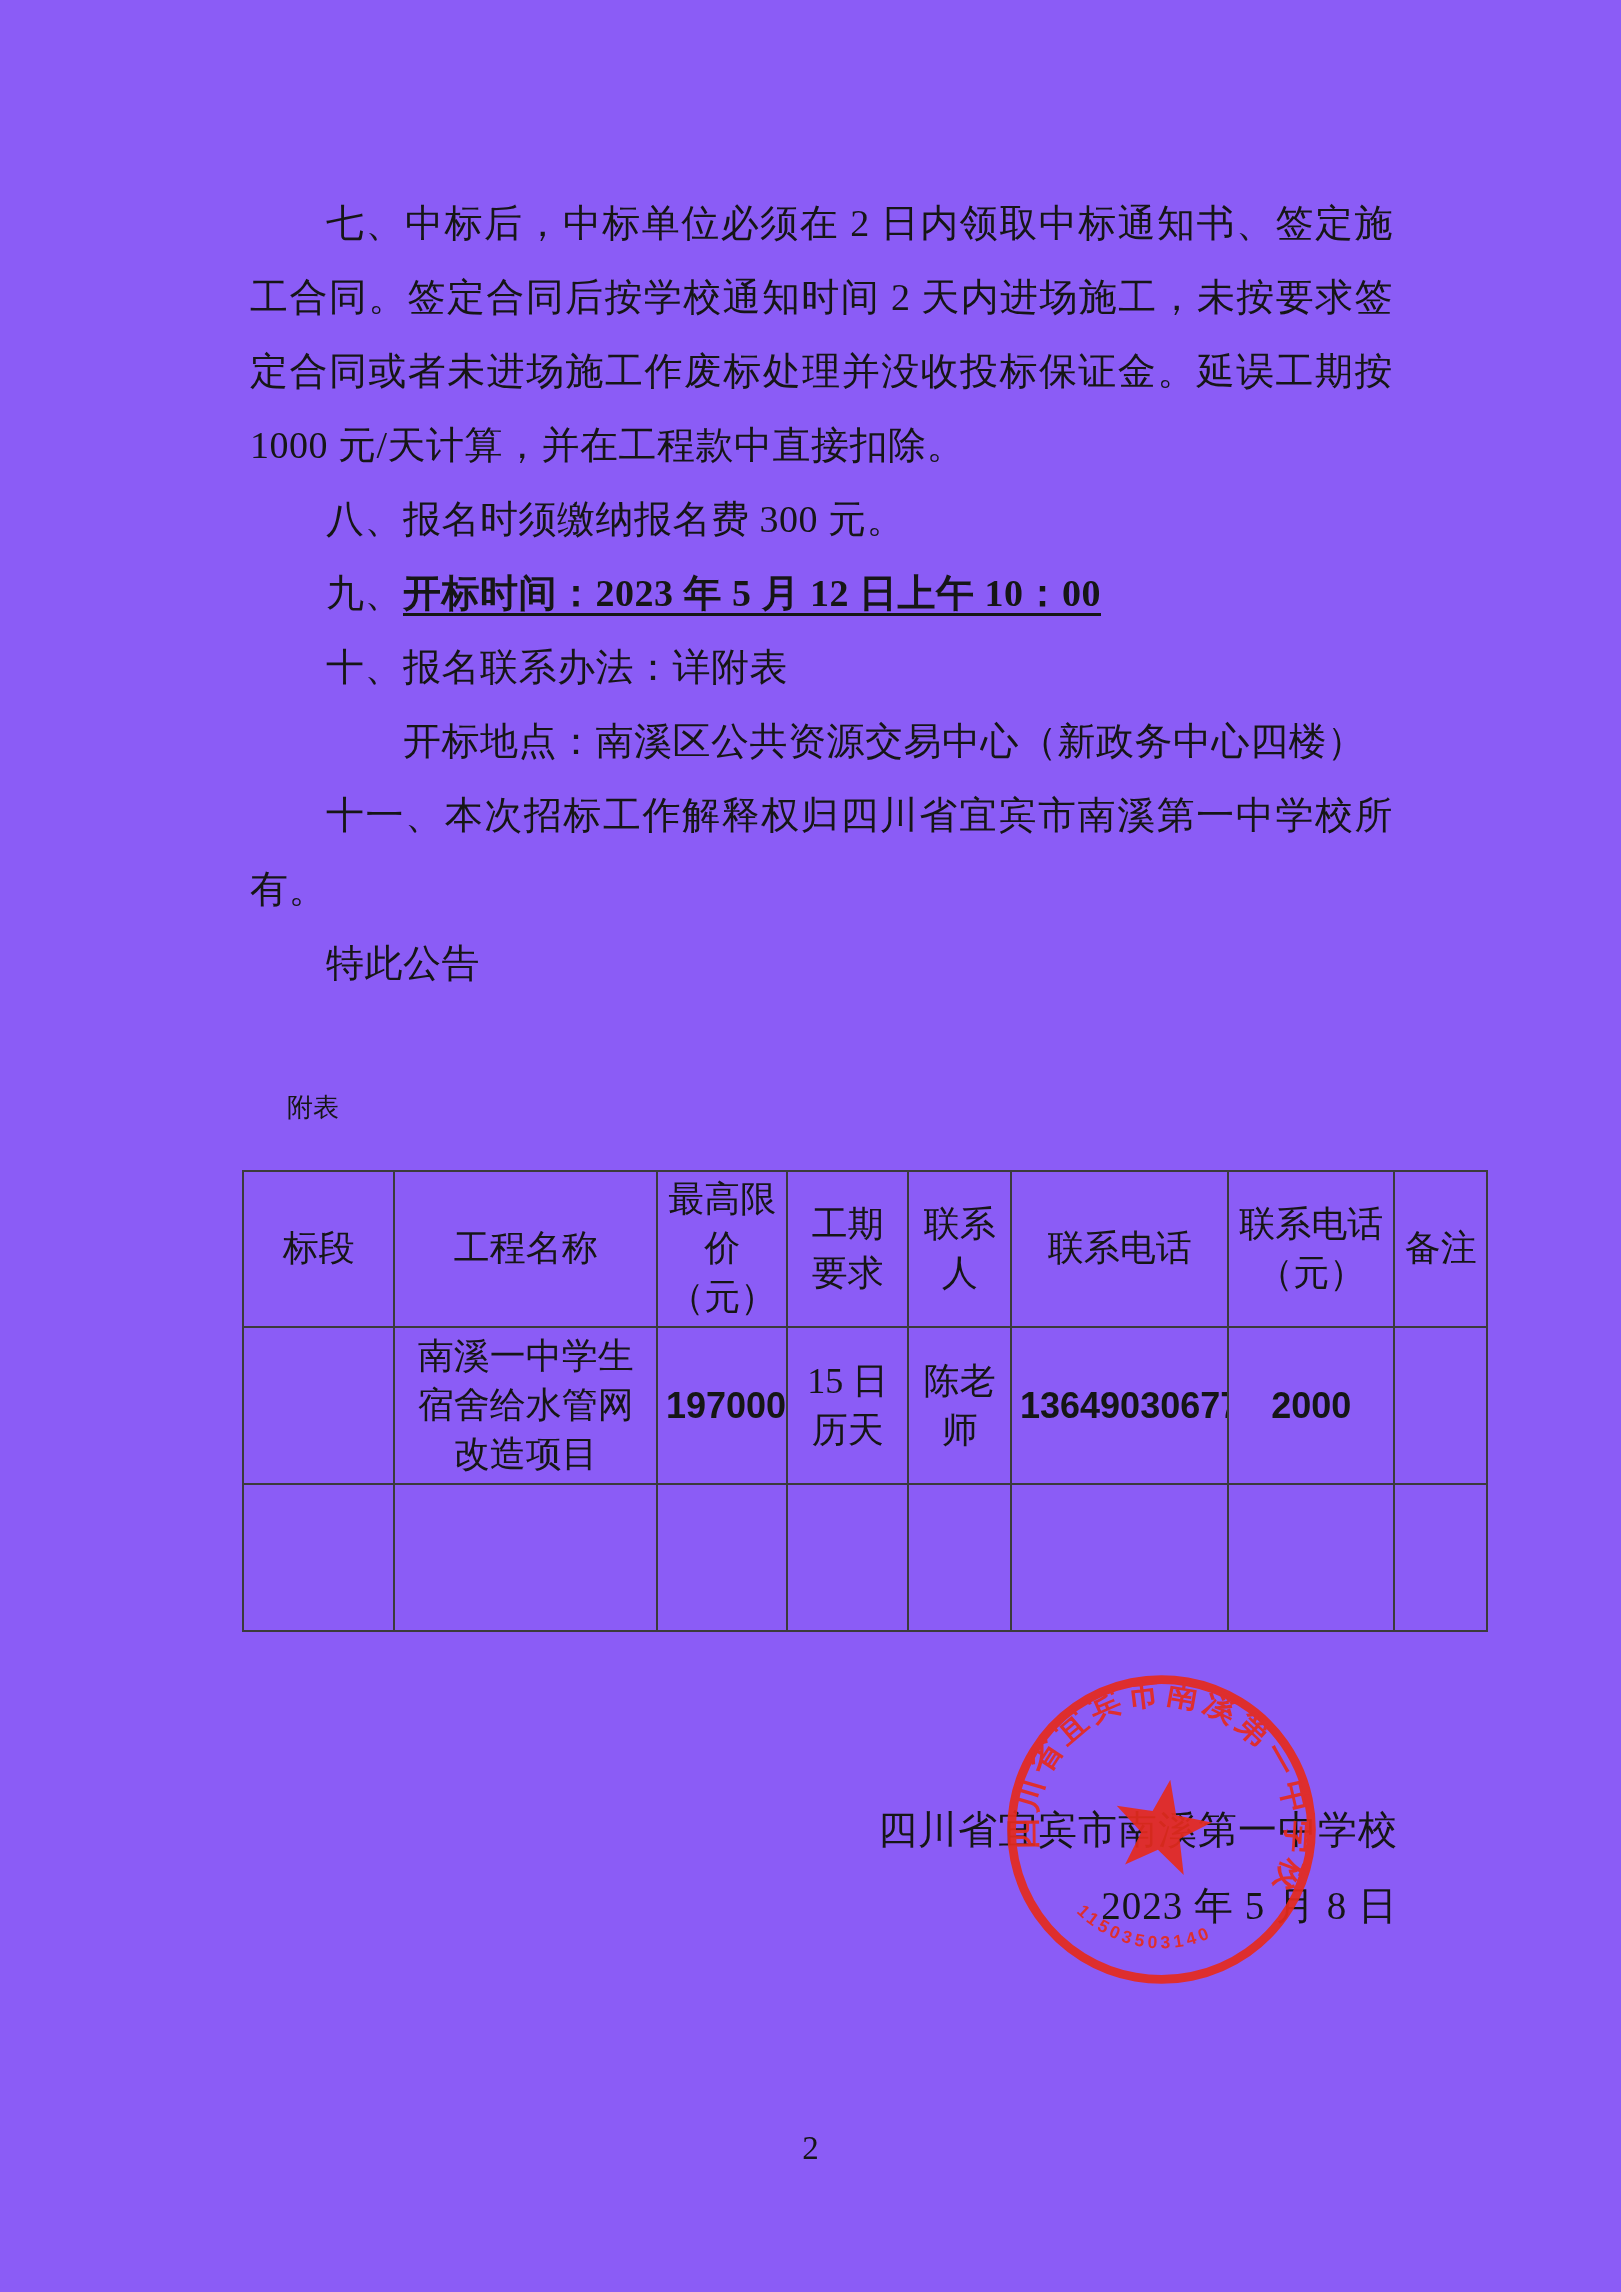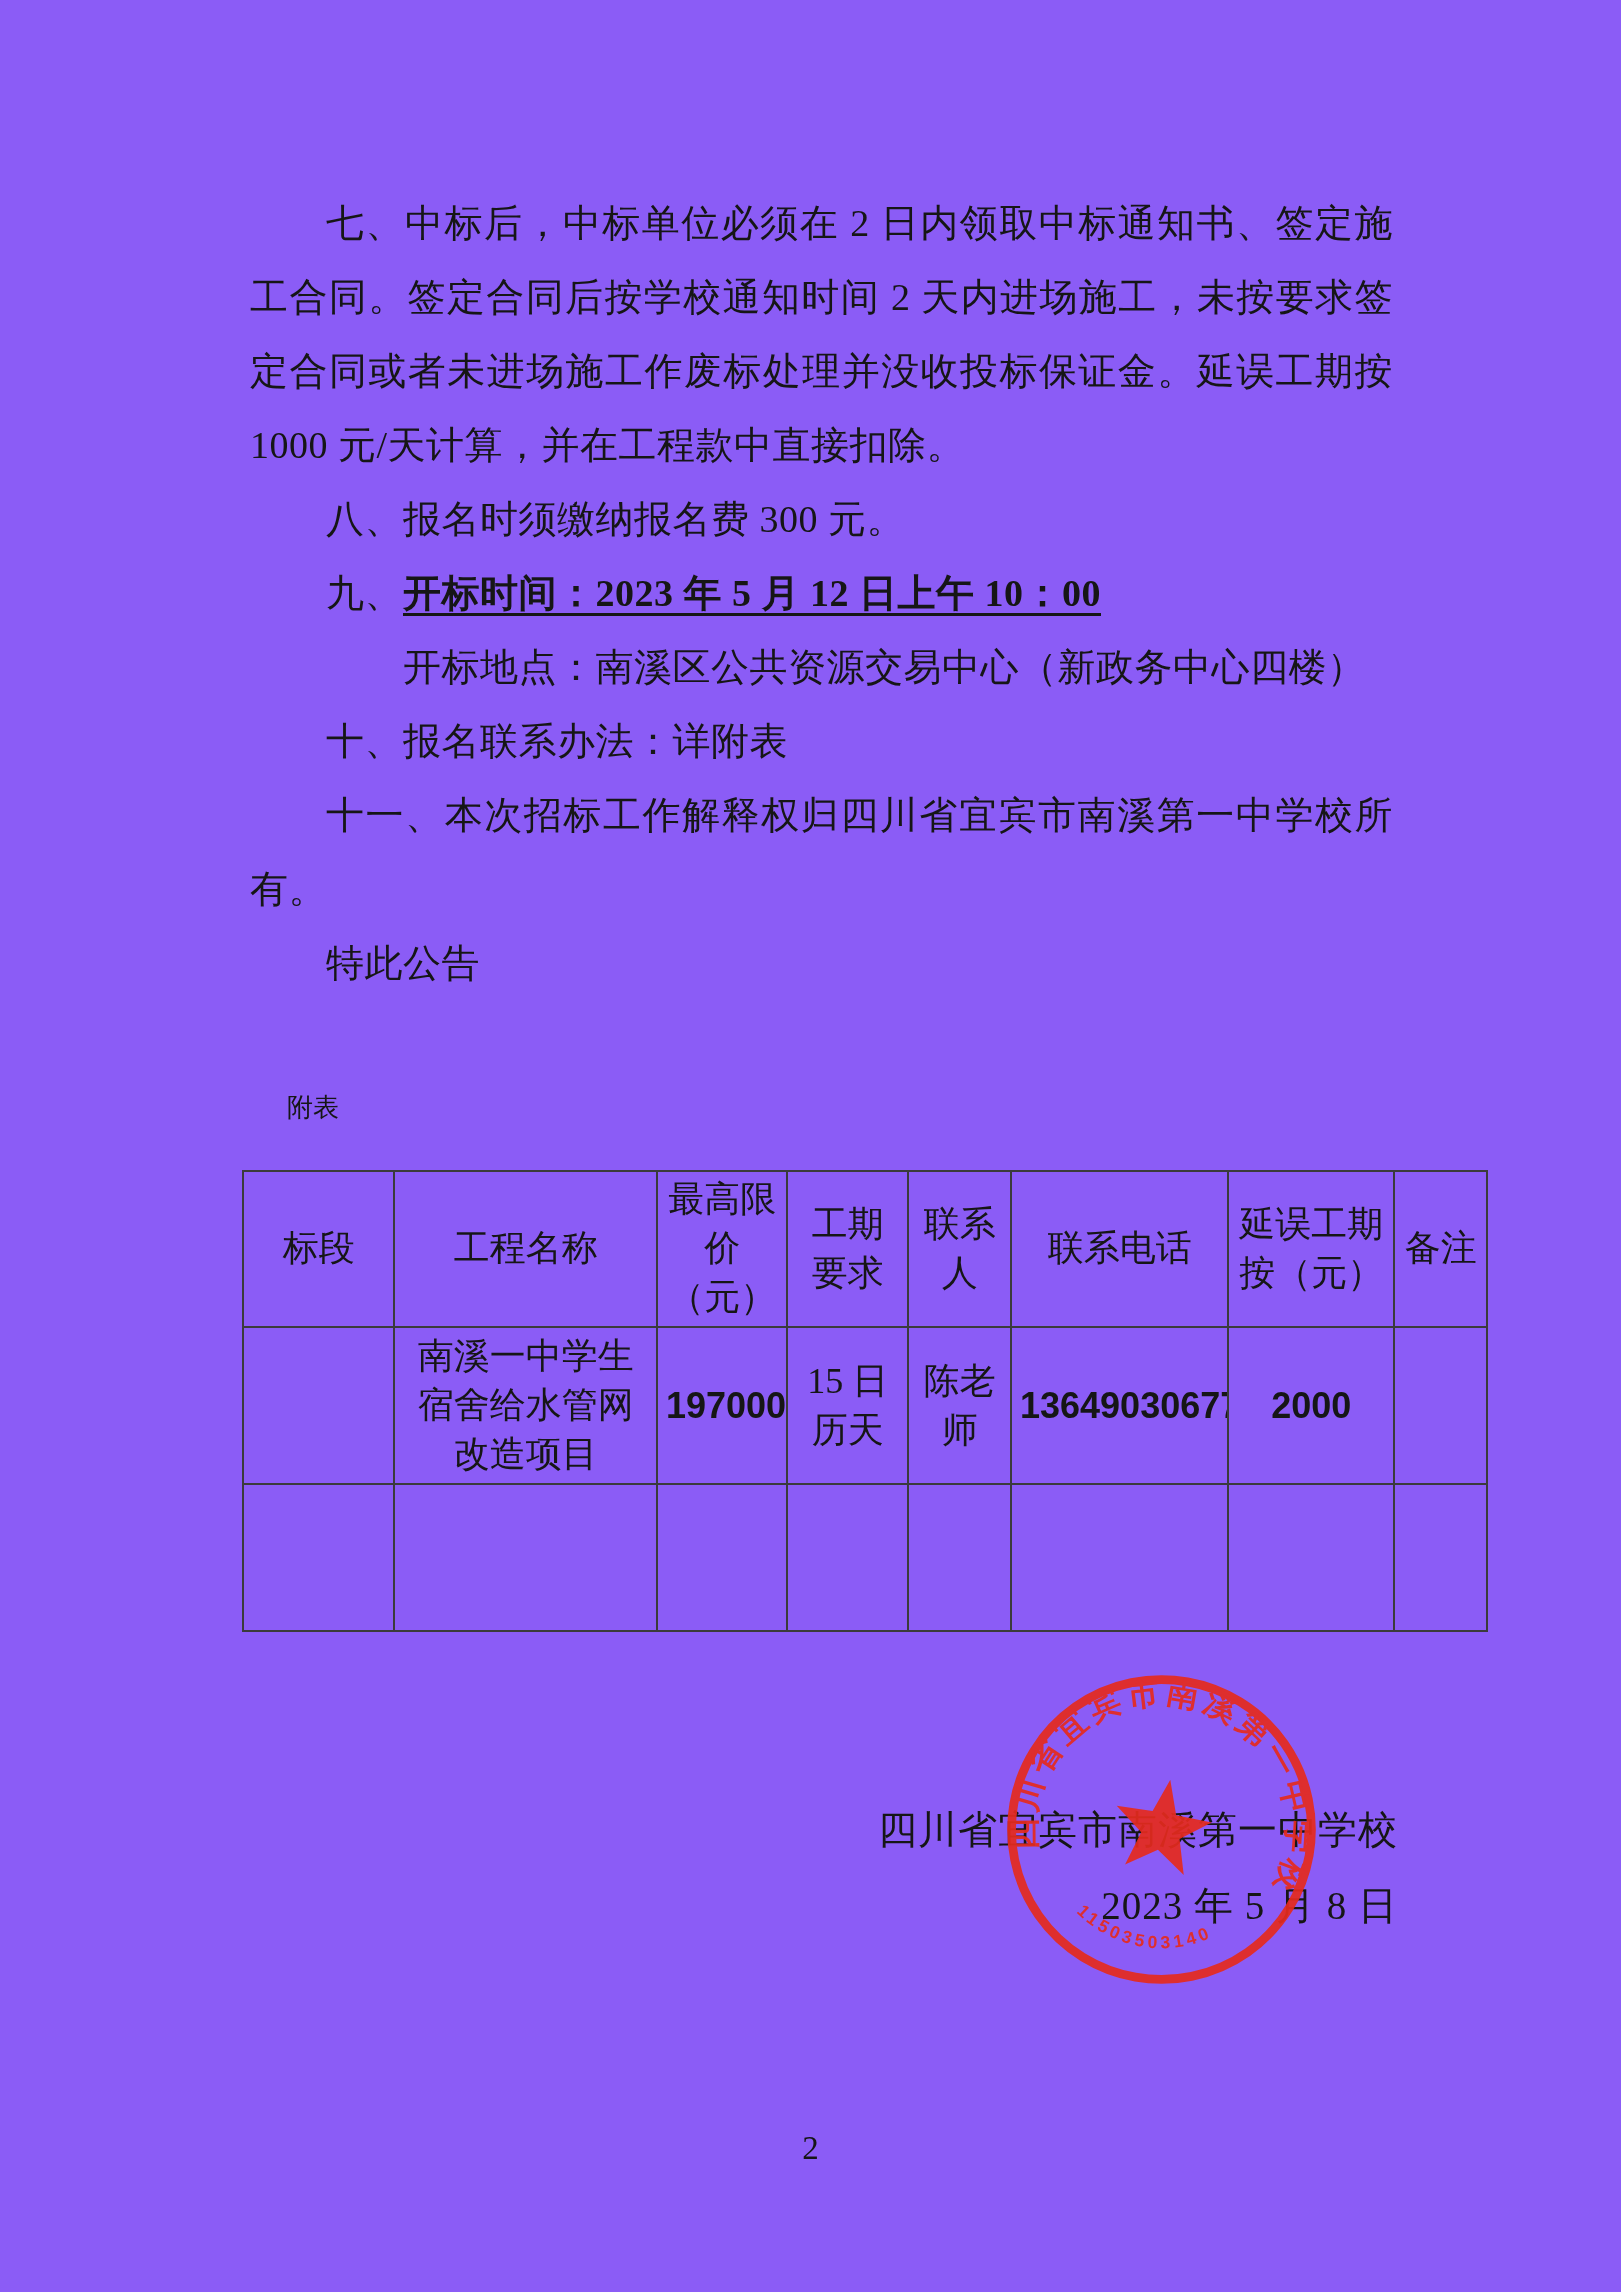--- a/index.html
+++ b/index.html
@@ -91,22 +91,22 @@
 </style>
 </head>
 <body>
 
 <div class="page">
 
   <div class="content">
     <p class="body indent2">七、中标后，中标单位必须在 2 日内领取中标通知书、签定施工合同。签定合同后按学校通知时间 2 天内进场施工，未按要求签定合同或者未进场施工作废标处理并没收投标保证金。延误工期按 1000 元/天计算，并在工程款中直接扣除。</p>
     <p class="body indent2">八、报名时须缴纳报名费 300 元。</p>
     <p class="body indent2"><span>九、</span><span class="bold-u">开标时间：2023 年 5 月 12 日上午 10：00</span></p>
+    <p class="body indent2">十、报名联系办法：详附表</p>
     <p class="body indent4">开标地点：南溪区公共资源交易中心（新政务中心四楼）</p>
-    <p class="body indent2">十、报名联系办法：详附表</p>
     <p class="body indent2">十一、本次招标工作解释权归四川省宜宾市南溪第一中学校所有。</p>
     <p class="body indent2 closing">特此公告</p>
 
     <div class="attach-label">附表</div>
 
     <table class="attach">
       <colgroup>
         <col style="width:151px">
           <col style="width:263px">
           <col style="width:130px">
@@ -117,21 +117,21 @@
           <col style="width:93px">
       </colgroup>
       <tbody>
         <tr class="hdr">
           <td>标段</td>
           <td>工程名称</td>
           <td>最高限价（元）</td>
           <td>工期要求</td>
           <td>联系人</td>
           <td>联系电话</td>
-          <td>延误工期按（元）</td>
+          <td>联系电话（元）</td>
           <td>备注</td>
         </tr>
         <tr class="data">
           <td></td>
           <td>南溪一中学生宿舍给水管网改造项目</td>
           <td class="num">197000</td>
           <td>15 日历天</td>
           <td>陈老师</td>
           <td class="num">13649030677</td>
           <td class="num">2000</td>

